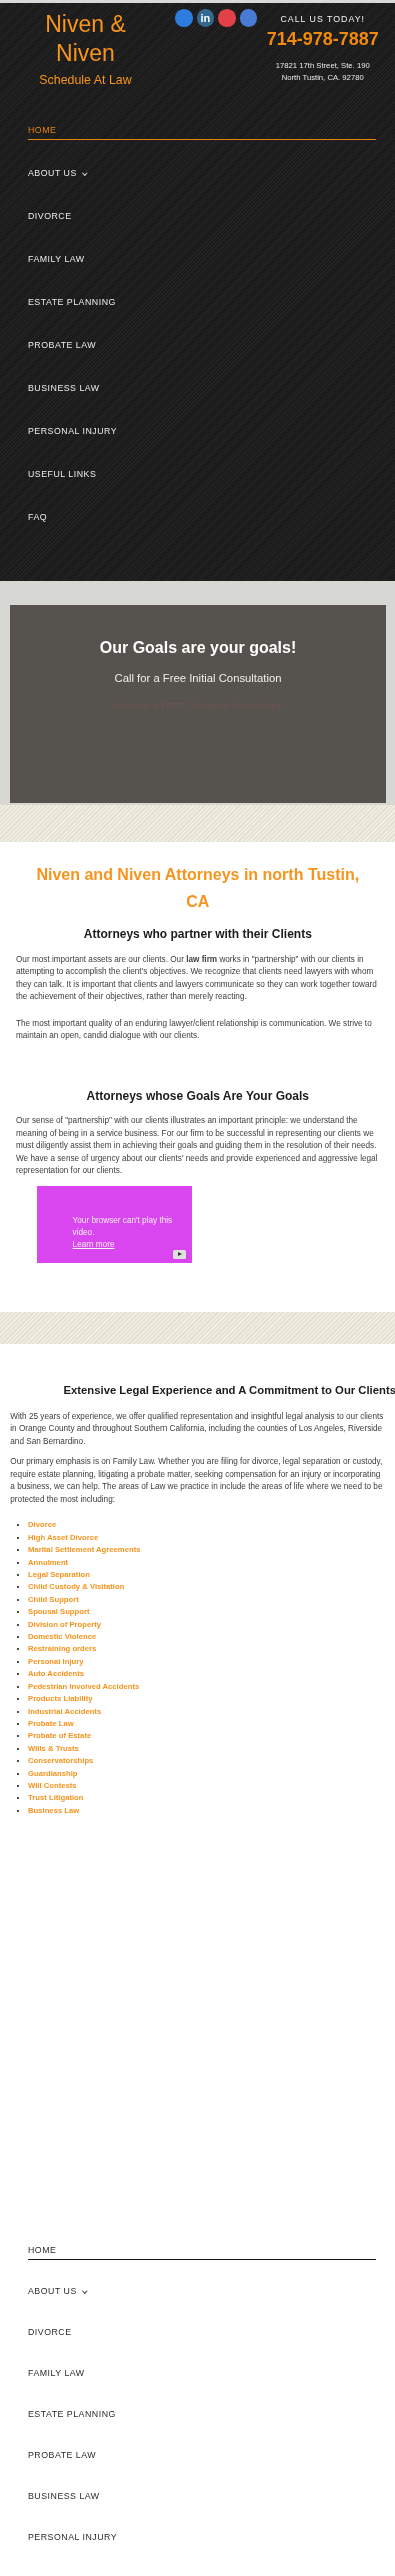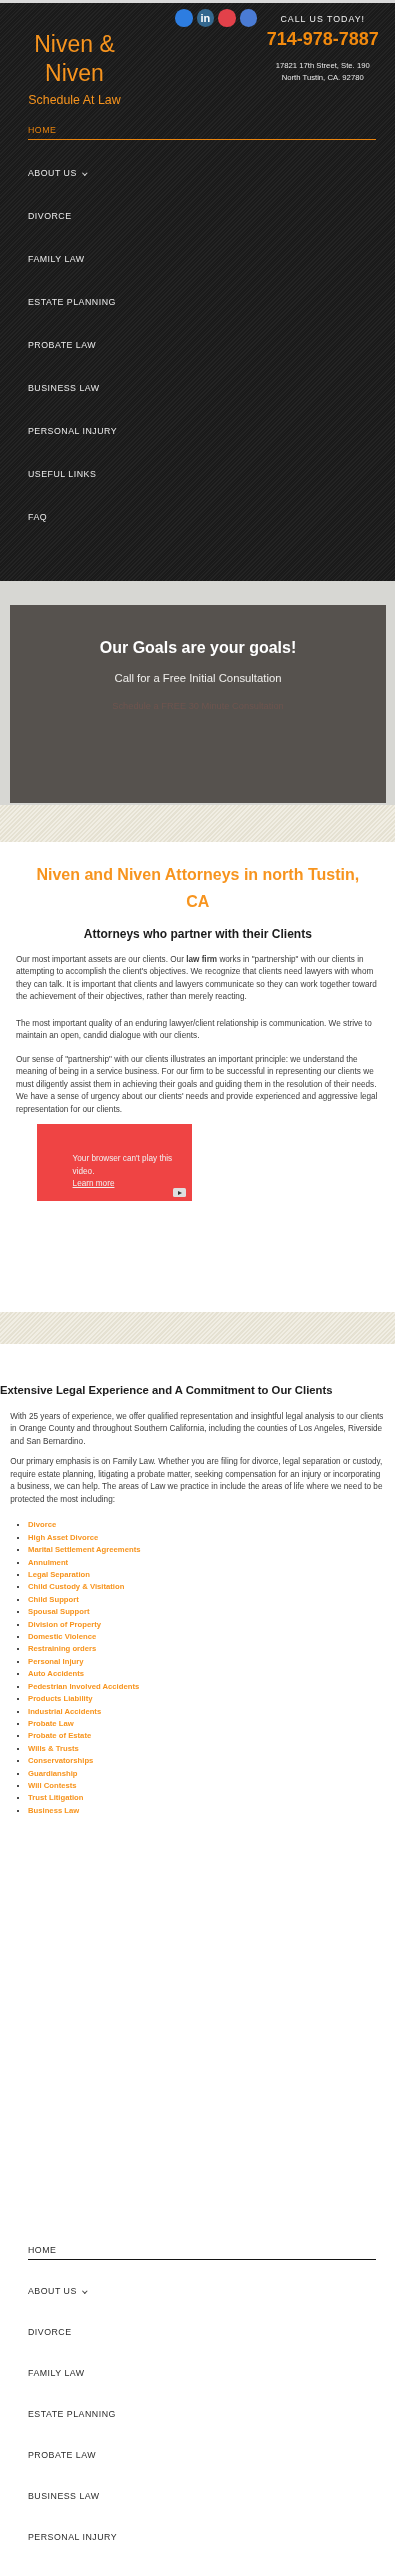--- a/index.html
+++ b/index.html
@@ -10,21 +10,21 @@
     overflow:hidden;
   }
   
   .top-strip { height:3.1px; background:#d9d9d9; }
 
   
   header.site-header {
     height:578px; position:relative; overflow:hidden;
     background:repeating-linear-gradient(135deg,#242424 0 1px,#1a1a1a 1px 2.6px);
   }
-  .logo { position:absolute; left:23px; top:7.2px; width:103px; text-align:center; color:#f7941e;margin-top:20px; }
+  .logo { position:absolute; left:34px; top:7.2px; width:103px; text-align:center; color:#f7941e; }
   .logo-line { font-size:23px; line-height:29px; font-weight:400; }
   .logo-tagline { font-size:12.4px; margin-top:5.2px; }
   .header-social { position:absolute; left:175px; top:6.2px; display:flex; gap:4.1px; }
   .sicon { width:17.5px; height:17.5px; border-radius:50%; display:flex; align-items:center; justify-content:center; }
   .sglyph { color:#fff; font-size:11px; font-weight:bold; }
   .call-block { position:absolute; right:11.3px; top:11.3px; width:124px; text-align:center; }
   .call-label { color:#f2f2f2; font-size:8.8px; letter-spacing:1px; }
   .call-phone { color:#f28a0e; font-size:18px; font-weight:bold; margin-top:4.6px; }
   .call-addr { color:#e9e9e9; font-size:7.7px; line-height:11.3px; margin-top:10.3px; }
 
@@ -54,30 +54,30 @@
   
   .card { width:376px; height:470px; margin:0 9.8px; background:#ffffff; padding:18.5px 6.2px 0; }
   .card h1 { color:#f7941e; font-size:16px; line-height:27px; font-weight:bold;
              text-align:center; max-width:330px; margin:0 auto; }
   .h2-dark { color:#1c1c1c; font-size:12px; line-height:15.5px; font-weight:bold; text-align:center; margin-top:12.4px; }
   .card p, .exp p { color:#3c3c3c; font-size:8.2px; line-height:12.4px; }
   .p1 { margin-top:11.3px; }
   .p2 { margin-top:14.4px; }
   .h2-goals { margin-top:46px; }
   .p3 { margin-top:11.3px; }
-  .video-box { position:relative; width:155px; height:77px; margin:8.2px 0 0 20.6px; background:#ef4444; cursor:pointer; }
+  .video-box { position:relative; width:155px; height:77px; margin:8.2px 0 0 20.6px; background:#d946ef; cursor:pointer; }
   .video-msg { padding:29px 5.2px 0 36px; color:#f1f1f1; font-size:8.2px; line-height:12.4px; }
   .video-link { color:#f1f1f1; text-decoration:underline; }
   .play-btn { position:absolute; right:5.2px; bottom:4.1px; width:13.4px; height:8.8px;
               background:#dfdfdf; border-radius:1.5px; display:flex; align-items:center; justify-content:center; }
   .play-tri { width:0; height:0; border-left:4.1px solid #333; border-top:2.6px solid transparent; border-bottom:2.6px solid transparent; }
 
   
   .exp { padding-top:39px; background:#ffffff; }
-  .exp .h2-exp { color:#1c1c1c; font-size:11.3px; line-height:15.5px; font-weight:bold; text-align:left; }
+  .exp .h2-exp { color:#1c1c1c; font-size:11.3px; line-height:15.5px; font-weight:bold; text-align:right; }
   .exp .p4 { margin:12.4px 10.3px 0; }
   .exp .p5 { margin:8.2px 10.3px 0; }
   .pa-list { margin:13.4px 0 0 28px; }
   .pa-list li { font-size:7.7px; line-height:12.4px; font-weight:bold; color:#f7941e; cursor:pointer; }
   .pa-list li::marker { color:#111; }
   .spacer-big { height:421px; }
 
   
   .footer-nav { list-style:none; margin:0 19.6px 0 28px; padding-top:7.2px; }
   .footer-nav li { height:41px; }
@@ -166,20 +166,21 @@
   </div>
 </div>
 
 <div class="band band1"></div>
 
 <div class="card">
   <h1>Niven and Niven Attorneys in north Tustin, CA</h1>
   <h2 class="h2-dark">Attorneys who partner with their Clients</h2>
   <p class="p1"><span>Our most important assets are our clients. Our </span><b>law firm</b><span> works in "partnership" with our clients in attempting to accomplish the client's objectives. We recognize that clients need lawyers with whom they can talk. It is important that clients and lawyers communicate so they can work together toward the achievement of their objectives, rather than merely reacting.</span></p>
   <p class="p2">The most important quality of an enduring lawyer/client relationship is communication. We strive to maintain an open, candid dialogue with our clients.</p>
+  <h2 class="h2-dark h2-goals">Attorneys whose Goals Are Your Goals</h2>
   <p class="p3">Our sense of "partnership" with our clients illustrates an important principle: we understand the meaning of being in a service business. For our firm to be successful in representing our clients we must diligently assist them in achieving their goals and guiding them in the resolution of their needs. We have a sense of urgency about our clients' needs and provide experienced and aggressive legal representation for our clients.</p>
   <div class="video-box">
     <div class="video-msg">
       <span>Your browser can't play this video.</span><br>
       <span class="video-link">Learn more</span>
     </div>
     <div class="play-btn">
       <div class="play-tri"></div>
     </div>
   </div>

